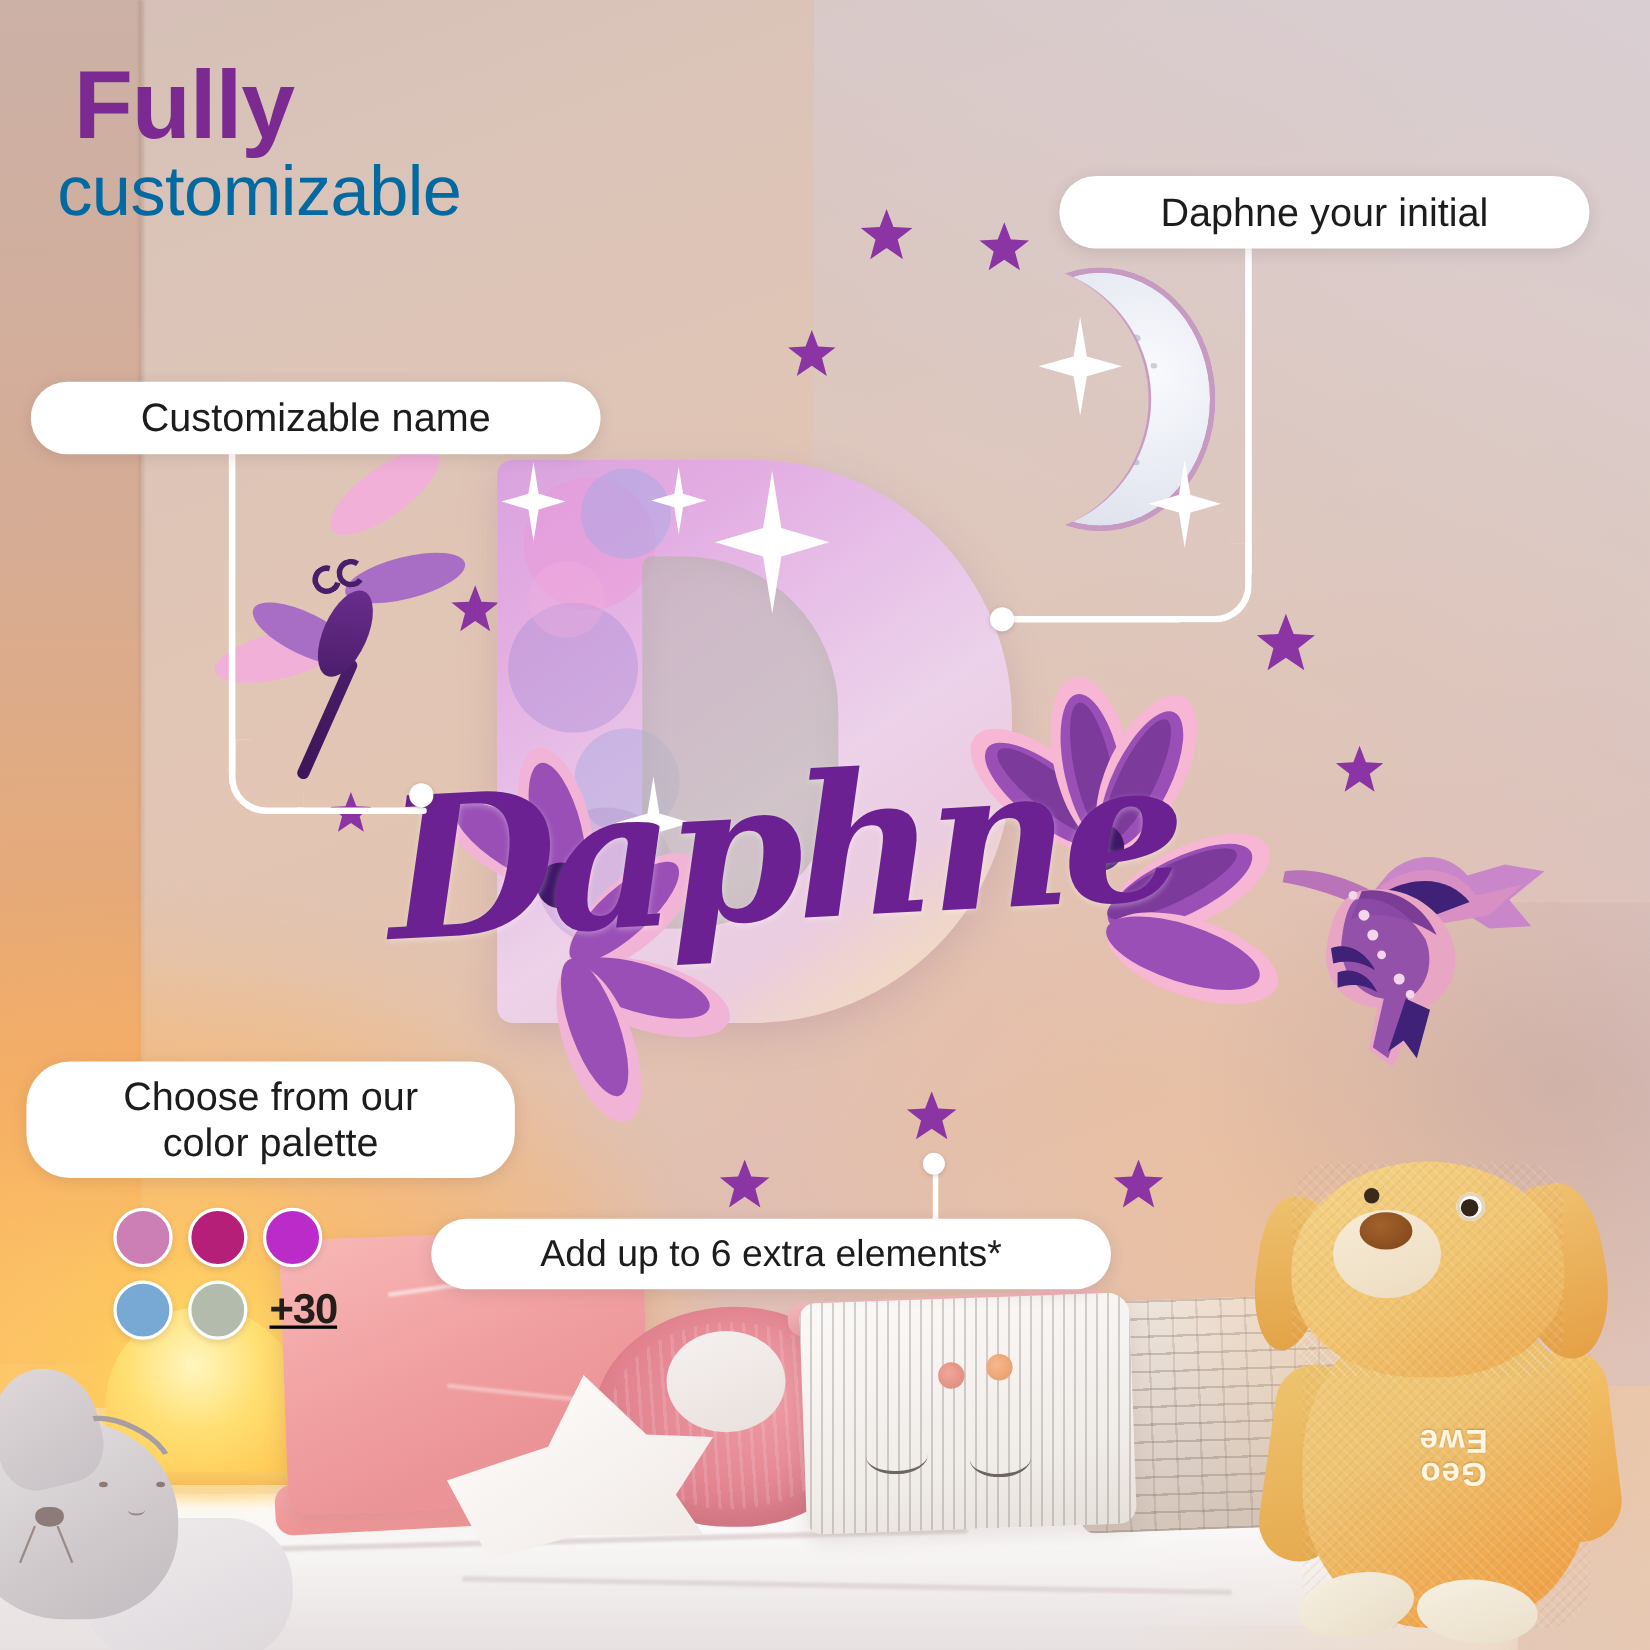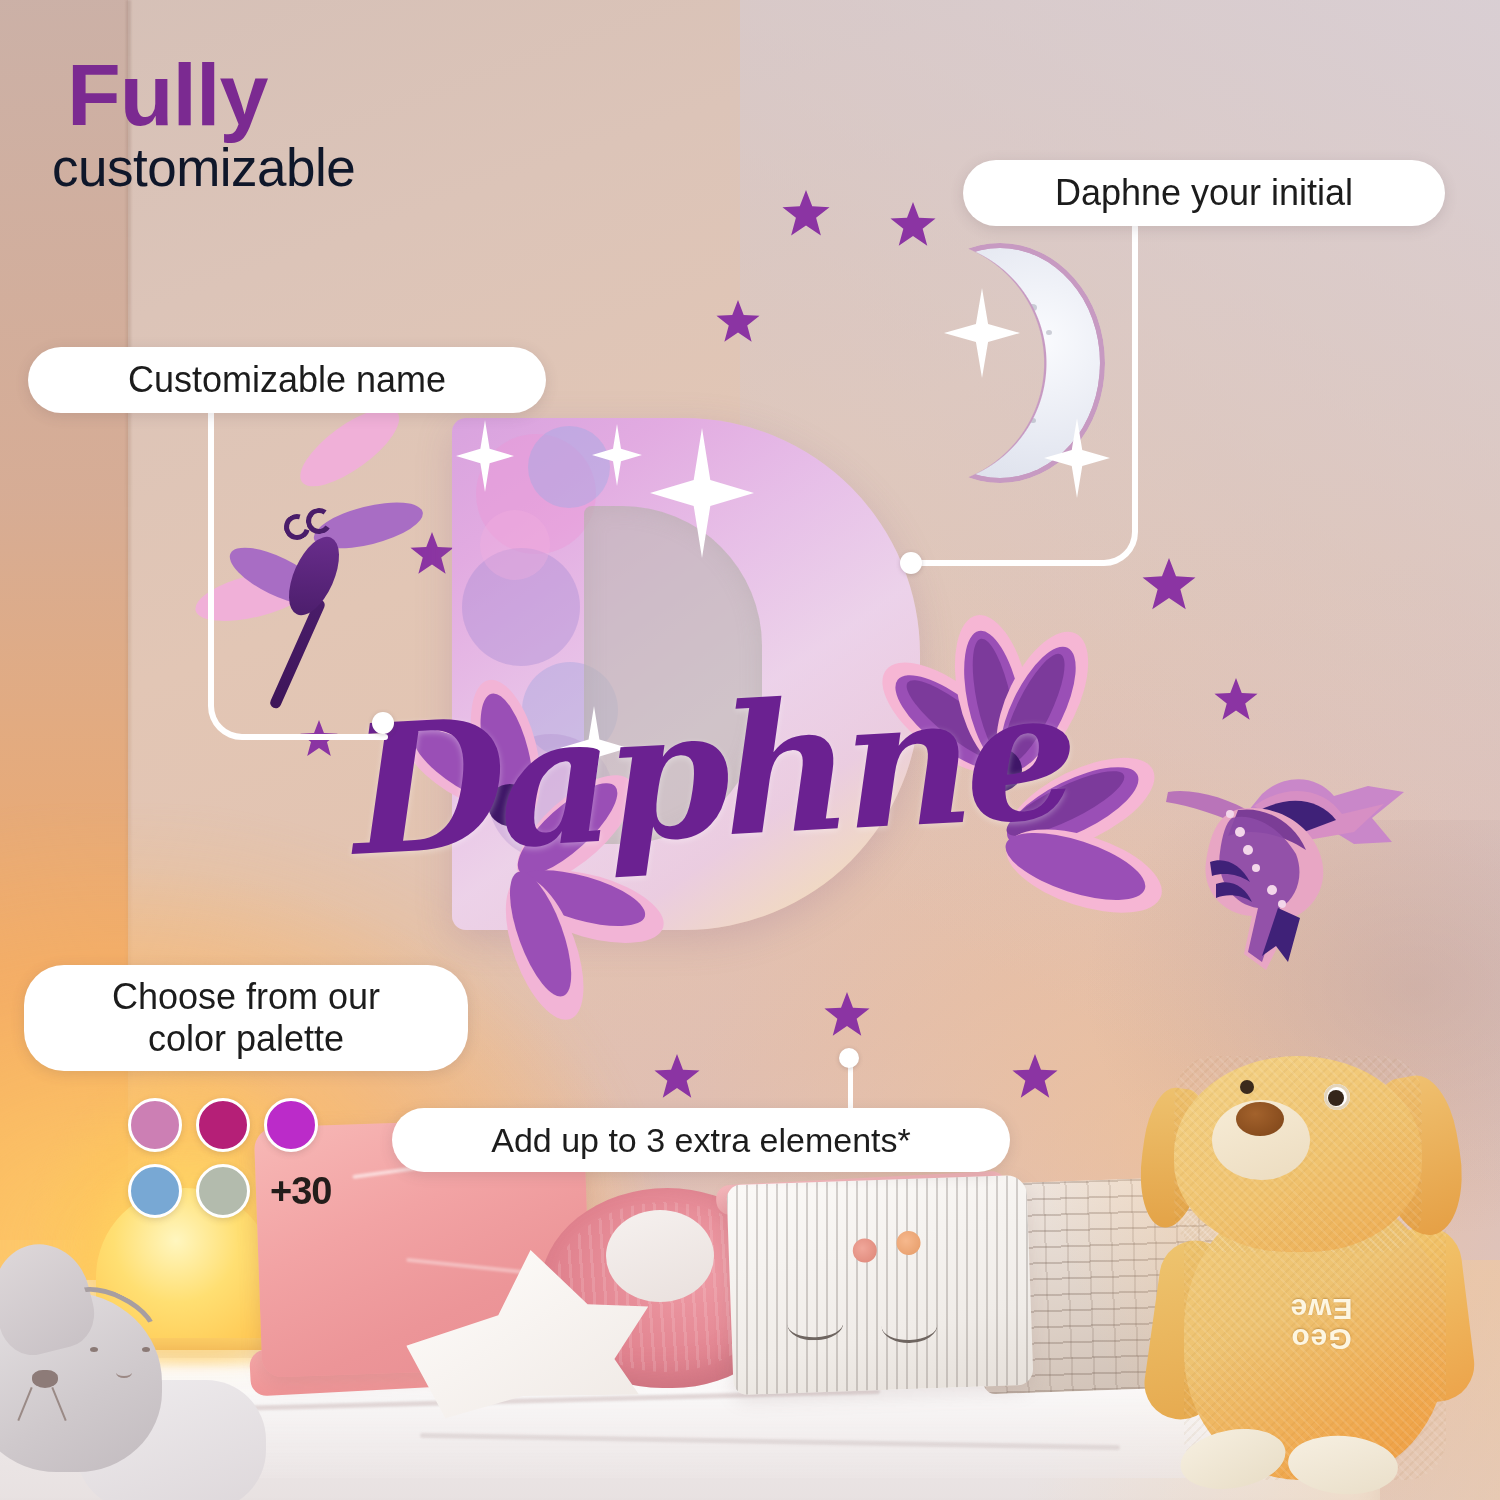--- a/index.html
+++ b/index.html
@@ -163,21 +163,21 @@
     transform:rotate(180deg);letter-spacing:1px;
     text-shadow:0 1px 2px rgba(150,100,30,.45);}
   .dog-foot-l{position:absolute;left:52px;bottom:-8px;width:106px;height:58px;border-radius:50%;
     background:linear-gradient(160deg,#f6efe0,#e8ddc6);transform:rotate(-10deg);}
   .dog-foot-r{position:absolute;left:160px;bottom:-14px;width:110px;height:58px;border-radius:50%;
     background:linear-gradient(160deg,#f7f0e2,#e9dec8);transform:rotate(4deg);}
 
   
   .headline{position:absolute;left:52px;top:52px;width:760px;z-index:30;}
   .hl-bold{font-size:88px;font-weight:700;color:#7b2a91;line-height:.98;letter-spacing:-1px;}
-  .hl-light{font-size:53px;font-weight:300;color:#0f172a;line-height:1.04;letter-spacing:-.5px;margin-top:2px;}
+  .hl-light{font-size:64px;font-weight:300;color:#0369a1;line-height:1.04;letter-spacing:-.5px;margin-top:2px;}
 
   
   .pill{position:absolute;background:#fff;border-radius:40px;z-index:40;
     box-shadow:0 3px 14px rgba(90,70,80,.16);
     display:flex;align-items:center;justify-content:center;text-align:center;
     color:#1c1c1c;font-weight:400;}
   .pill-initial{left:963px;top:160px;width:482px;height:66px;font-size:36px;}
   .pill-name{left:28px;top:347px;width:518px;height:66px;font-size:36px;}
   .pill-palette{left:24px;top:965px;width:412px;height:106px;font-size:36px;line-height:1.16;padding:0 16px;}
   .pill-extra{left:392px;top:1108px;width:618px;height:64px;font-size:34px;}
@@ -201,21 +201,21 @@
     border-right:0;border-top:0;border-left:6px solid #fff;border-bottom:6px solid #fff;
     border-bottom-left-radius:34px;background:transparent;box-sizing:border-box;}
   .conn-name-h{left:268px;top:734px;width:120px;height:6px;background:#fff;border-radius:3px;}
   .conn-name-dot{left:372px;top:712px;}
 
   
   .conn-extra-v{left:848px;top:1060px;width:5px;height:56px;background:#fff;border-radius:3px;}
   .conn-extra-dot{left:839px;top:1048px;width:20px;height:20px;}
 
   
-  .palette{position:absolute;left:128px;top:1098px;z-index:40;}
+  .palette{position:absolute;left:103px;top:1098px;z-index:40;text-decoration:underline;}
   .sw-row{display:flex;gap:14px;align-items:center;margin-bottom:12px;}
   .sw{width:54px;height:54px;border-radius:50%;border:3px solid #fff;box-sizing:border-box;
     box-shadow:0 2px 6px rgba(90,60,60,.18);}
   .sw-more{font-size:38px;font-weight:700;color:#241d1a;margin-left:6px;letter-spacing:-1px;}
 
   
   .star{position:absolute;z-index:20;
     background:#8b34a3;
     clip-path:polygon(50% 0%,63% 34%,99% 36%,71% 58%,81% 95%,50% 74%,19% 95%,29% 58%,1% 36%,37% 34%);
     filter:drop-shadow(0 0 3px rgba(216,180,230,.95)) drop-shadow(0 0 1px rgba(216,180,230,.9));}
@@ -504,21 +504,21 @@
   <div class="conn-dot conn-extra-dot"></div>
 
   <div class="pill pill-initial">Daphne your initial</div>
   <div class="pill pill-palette">
     <div>
       <div>Choose from our</div>
       <div>color palette</div>
     </div>
   </div>
   <div class="pill pill-name">Customizable name</div>
-  <div class="pill pill-extra">Add up to 3 extra elements*</div>
+  <div class="pill pill-extra">Add up to 6 extra elements*</div>
 
   <div class="palette">
     <div class="sw-row">
       <div class="sw" style="background:#cc7fb4;"></div>
       <div class="sw" style="background:#b51f77;"></div>
       <div class="sw" style="background:#bb2bc9;"></div>
     </div>
     <div class="sw-row">
       <div class="sw" style="background:#78a8d4;"></div>
       <div class="sw" style="background:#b3bbad;"></div>

